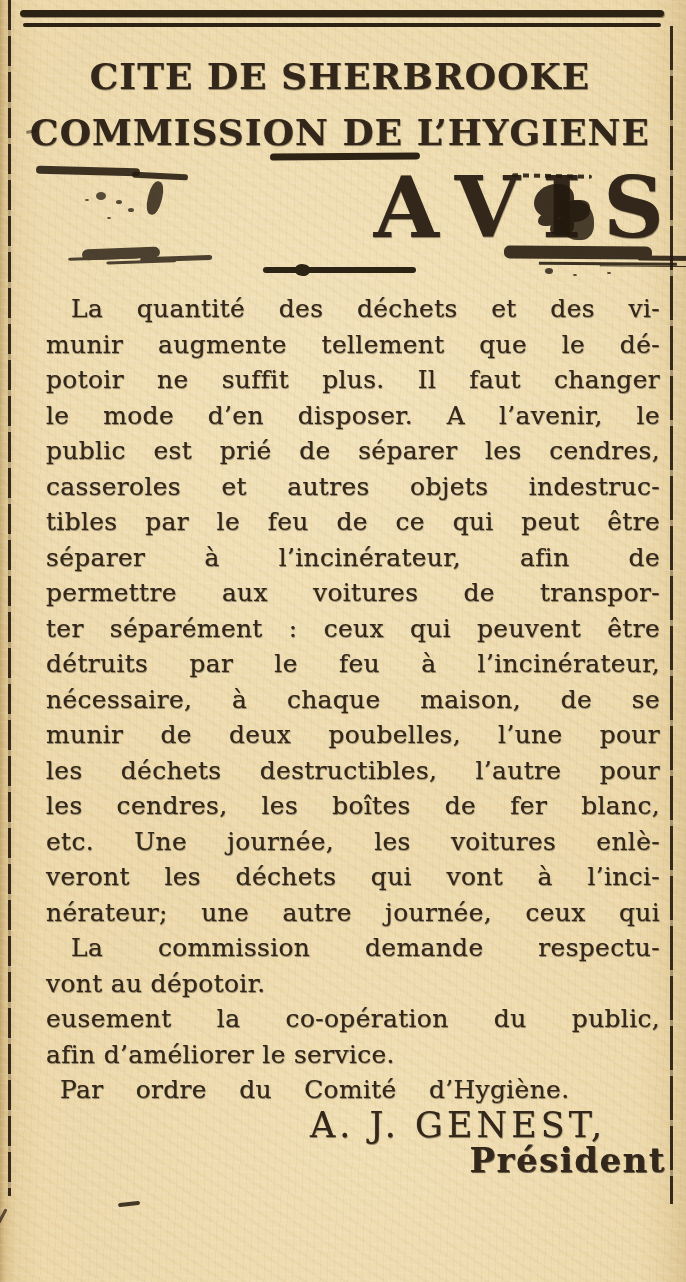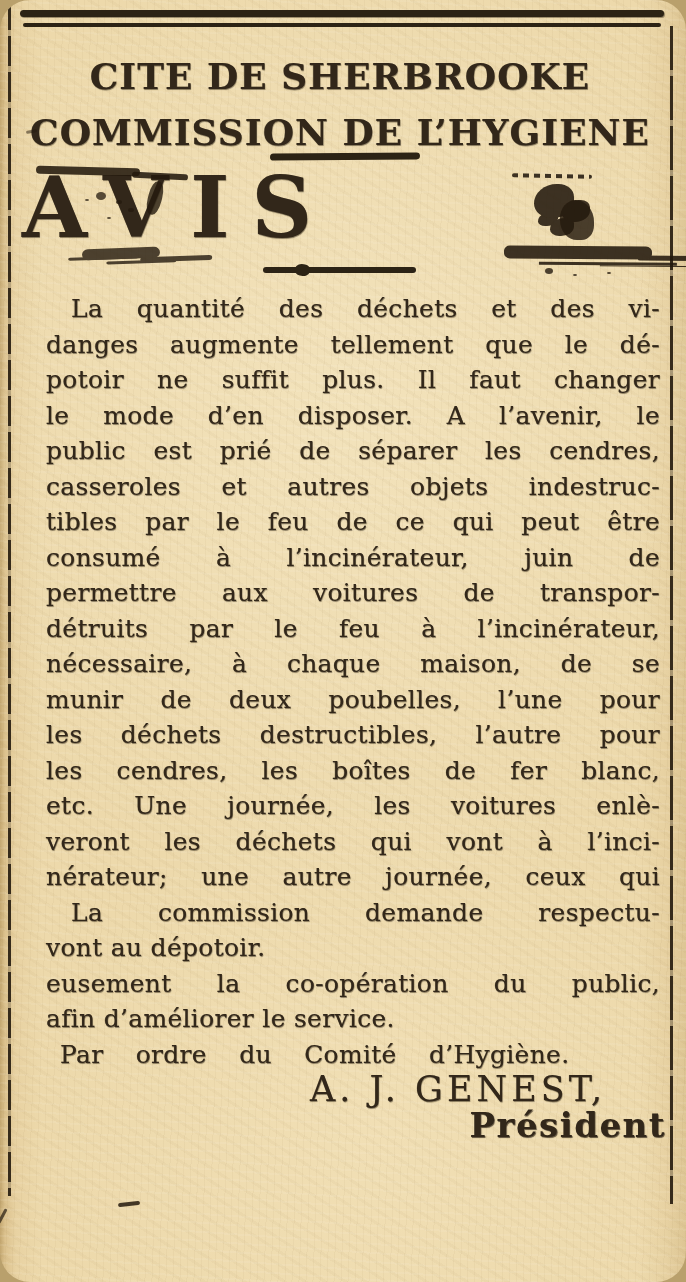--- a/index.html
+++ b/index.html
@@ -14,21 +14,20 @@
     width:686px;height:1282px;
     margin:0 auto;
     overflow:hidden;
     font-family:"DejaVu Serif","Liberation Serif",serif;
     color:var(--ink);
     background:
       radial-gradient(90% 55% at 50% 32%, rgba(255,247,222,0.32), rgba(255,247,222,0) 70%),
       radial-gradient(70% 40% at 55% 88%, rgba(255,244,214,0.22), rgba(255,244,214,0) 70%),
       linear-gradient(90deg,#c3a770 0px,#dcc28e 5px,#e8d2a2 16px,#edd9ab 42px,#edd9ab 93%,#e7d1a1 97%,#ddc593 100%),
       var(--paper);
-    border-radius: 30px;
   }
   .page::before{ 
     content:"";position:absolute;inset:0;pointer-events:none;
     background:
       repeating-linear-gradient(92deg, rgba(133,103,56,.05) 0 1px, transparent 1px 7px),
       repeating-linear-gradient(4deg, rgba(255,255,255,.07) 0 2px, transparent 2px 9px),
       repeating-linear-gradient(33deg, rgba(140,110,60,.045) 0 3px, transparent 3px 11px);
   }
   .ink{ text-shadow:.5px .5px .7px rgba(44,33,17,.5), -.3px 0 .4px rgba(44,33,17,.3); }
 
@@ -40,21 +39,21 @@
   .rule-right{position:absolute;left:670px;top:26px;width:3px;height:1178px;
     background:repeating-linear-gradient(180deg,#362b1b 0 44px, rgba(54,43,27,.35) 44px 50px);}
 
   
   .mast{position:absolute;left:12px;right:18px;text-align:center;font-weight:700;letter-spacing:1px;line-height:1;font-size:36px;}
   .m1{top:58px;}
   .m2{top:114px;}
 
   
   .overline{position:absolute;left:270px;top:153px;width:150px;height:7px;background:var(--rule);border-radius:4px;transform:rotate(-.5deg);}
-  .title{position:absolute;left:0;right:0;top:166px;text-align:left;font-size:84px;line-height:84px;font-weight:700;letter-spacing:22px;padding-left:22px;}
+  .title{position:absolute;left:0;right:0;top:166px;text-align:right;font-size:84px;line-height:84px;font-weight:700;letter-spacing:22px;padding-left:22px;}
   .underline{position:absolute;left:263px;top:267px;width:153px;height:5.5px;background:var(--rule);border-radius:3px;}
   .diamond{position:absolute;left:32px;top:-3.5px;width:15px;height:12px;background:var(--rule);border-radius:50% 40% 50% 40%;transform:rotate(12deg);}
 
   
   .bodytext{position:absolute;left:46px;top:291px;width:614px;}
   .bl{height:35.5px;line-height:35.5px;font-size:25px;letter-spacing:.3px;white-space:nowrap;}
   .j{white-space:normal;text-align:justify;text-align-last:justify;}
   .ind{text-indent:25px;}
   .dent{padding-left:14px;}
   .spread{word-spacing:24px;}
@@ -114,28 +113,29 @@
     <div class="sm r3"></div>
     <div class="sm r4"></div>
     <div class="sm r5"></div>
     <div class="sm stray-dash"></div>
     <div class="sm stray-tick"></div>
     <div class="sm stray-dot"></div>
   </div>
 
   <main class="bodytext ink">
     <div class="bl j ind">La quantité des déchets et des vi-</div>
-    <div class="bl j">danges augmente tellement que le dé-</div>
+    <div class="bl j">munir augmente tellement que le dé-</div>
     <div class="bl j">potoir ne suffit plus. Il faut changer</div>
     <div class="bl j">le mode d’en disposer. A l’avenir, le</div>
     <div class="bl j">public est prié de séparer les cendres,</div>
     <div class="bl j">casseroles et autres objets indestruc-</div>
     <div class="bl j">tibles par le feu de ce qui peut être</div>
-    <div class="bl j">consumé à l’incinérateur, juin de</div>
+    <div class="bl j">séparer à l’incinérateur, afin de</div>
     <div class="bl j">permettre aux voitures de transpor-</div>
+    <div class="bl j">ter séparément : ceux qui peuvent être</div>
     <div class="bl j">détruits par le feu à l’incinérateur,</div>
     <div class="bl j">nécessaire, à chaque maison, de se</div>
     <div class="bl j">munir de deux poubelles, l’une pour</div>
     <div class="bl j">les déchets destructibles, l’autre pour</div>
     <div class="bl j">les cendres, les boîtes de fer blanc,</div>
     <div class="bl j">etc. Une journée, les voitures enlè-</div>
     <div class="bl j">veront les déchets qui vont à l’inci-</div>
     <div class="bl j">nérateur; une autre journée, ceux qui</div>
     <div class="bl j ind">La commission demande respectu-</div>
 

